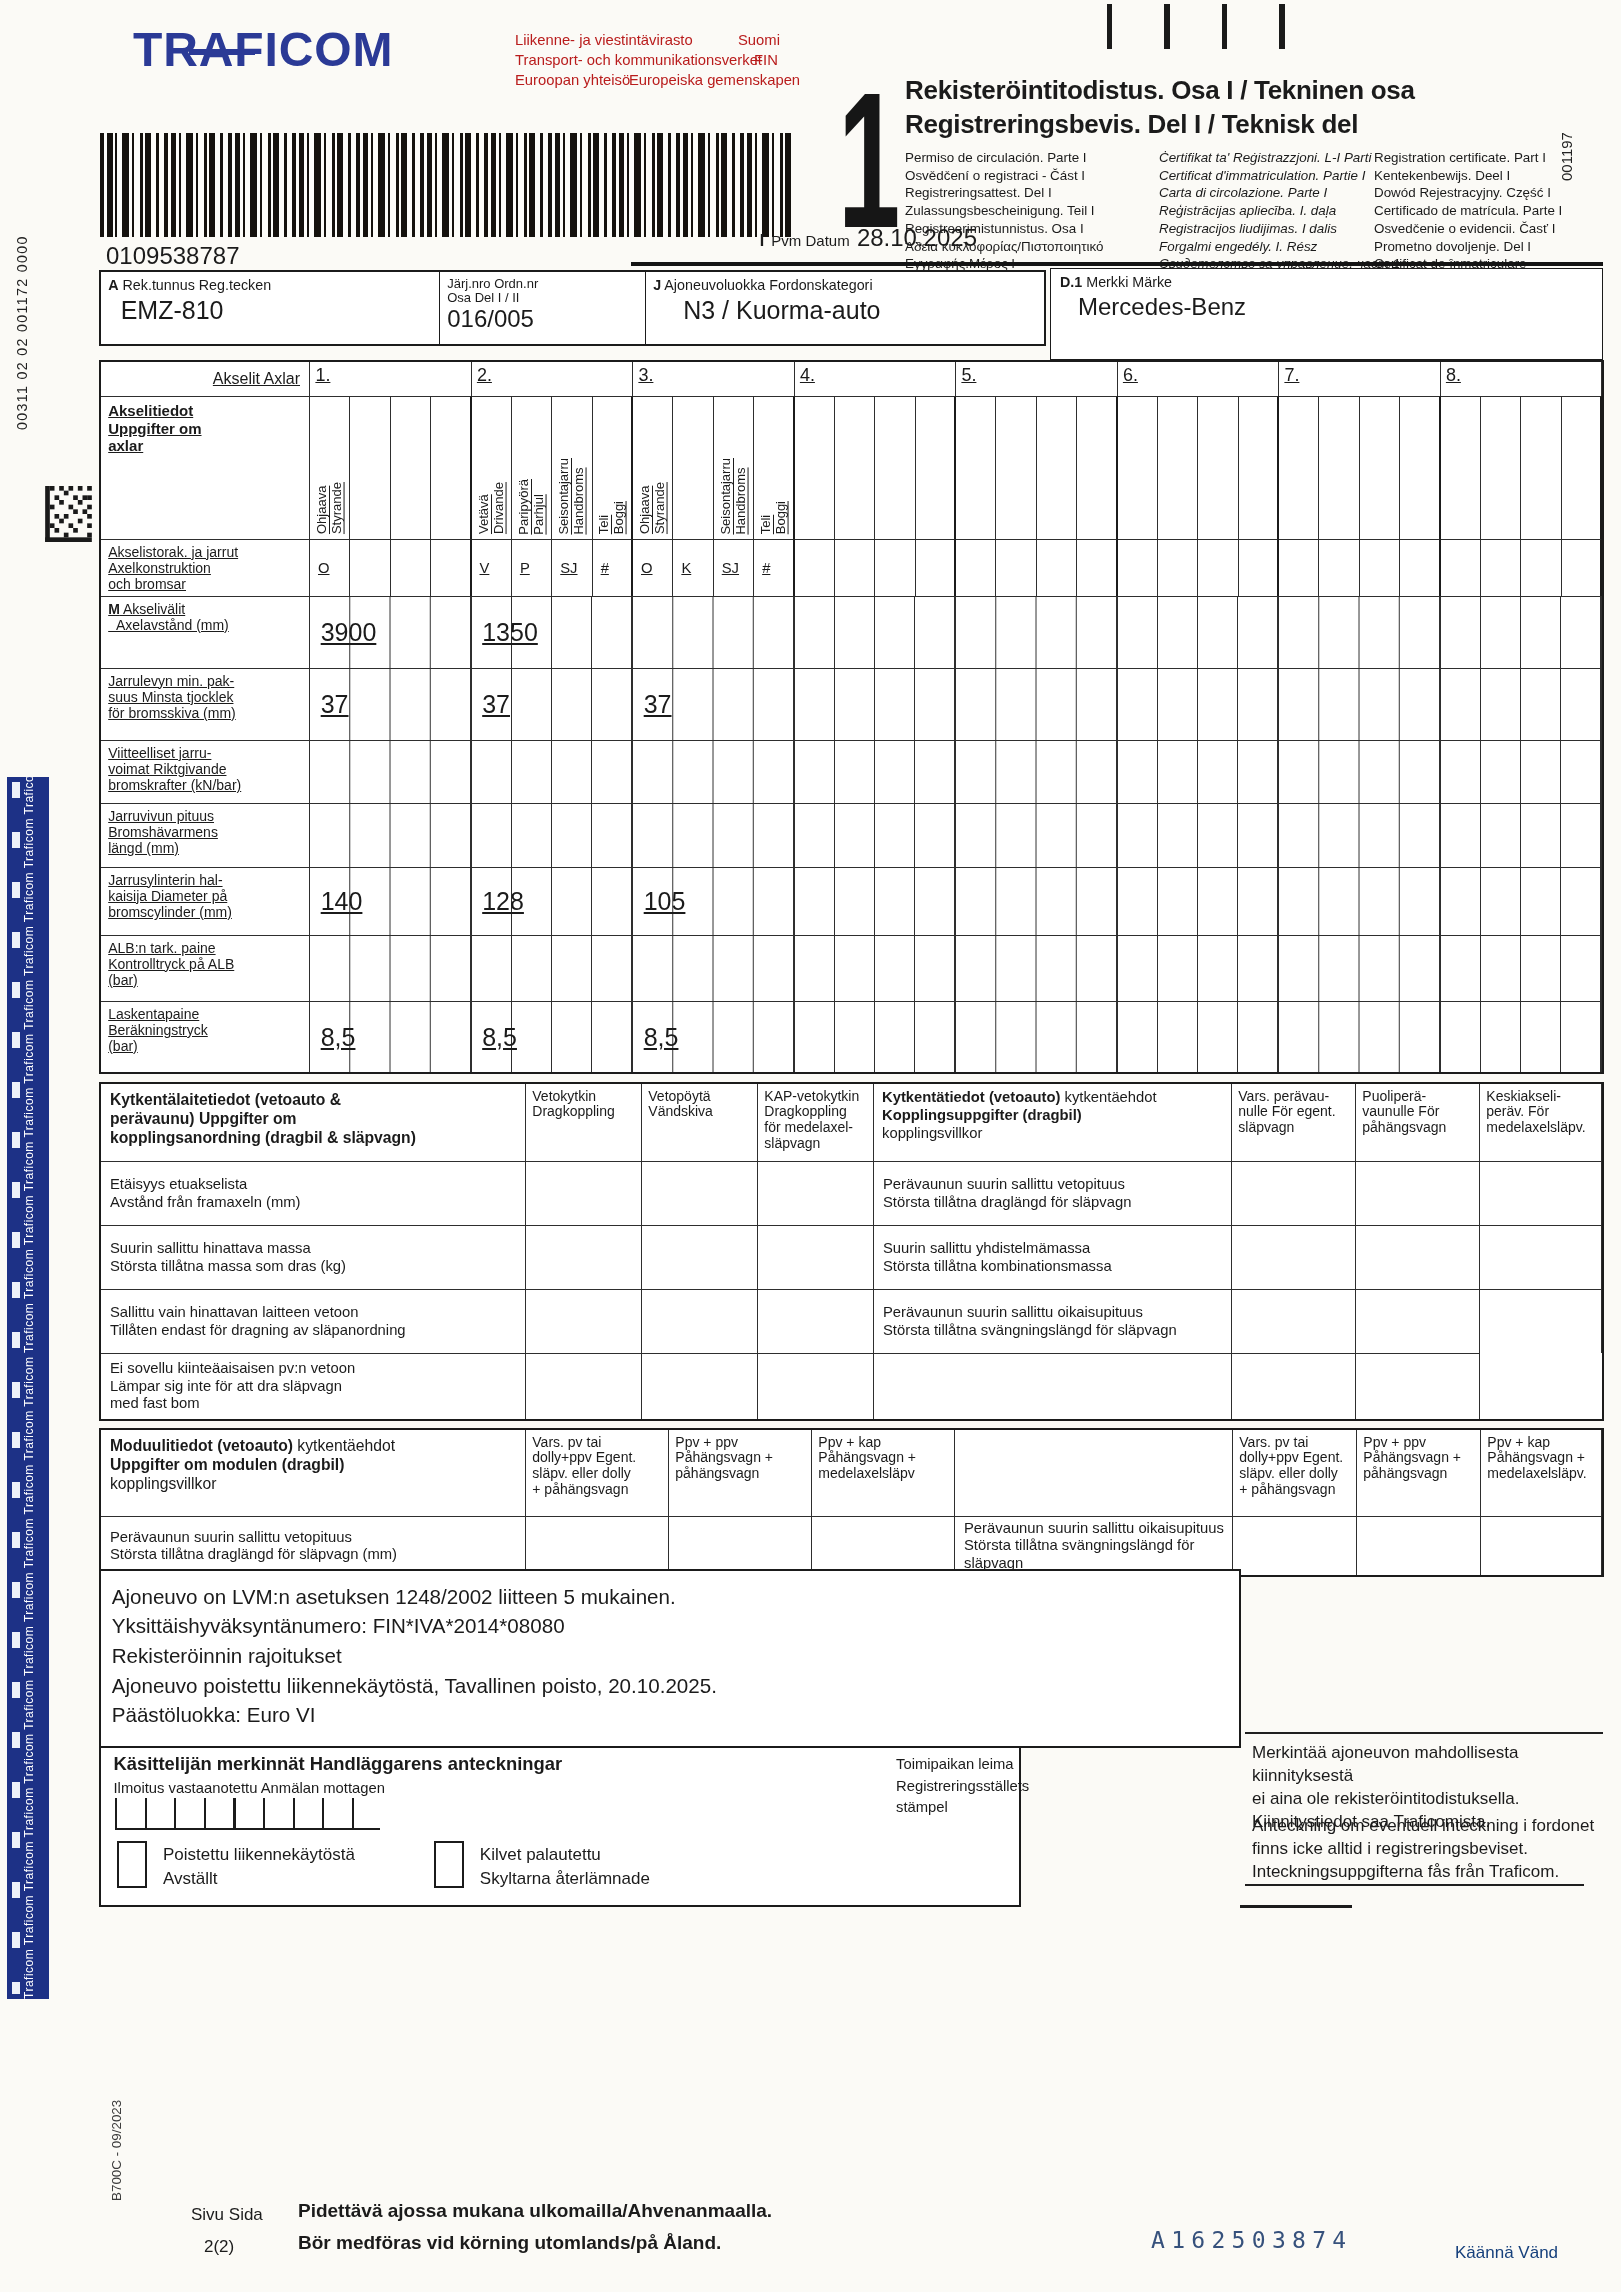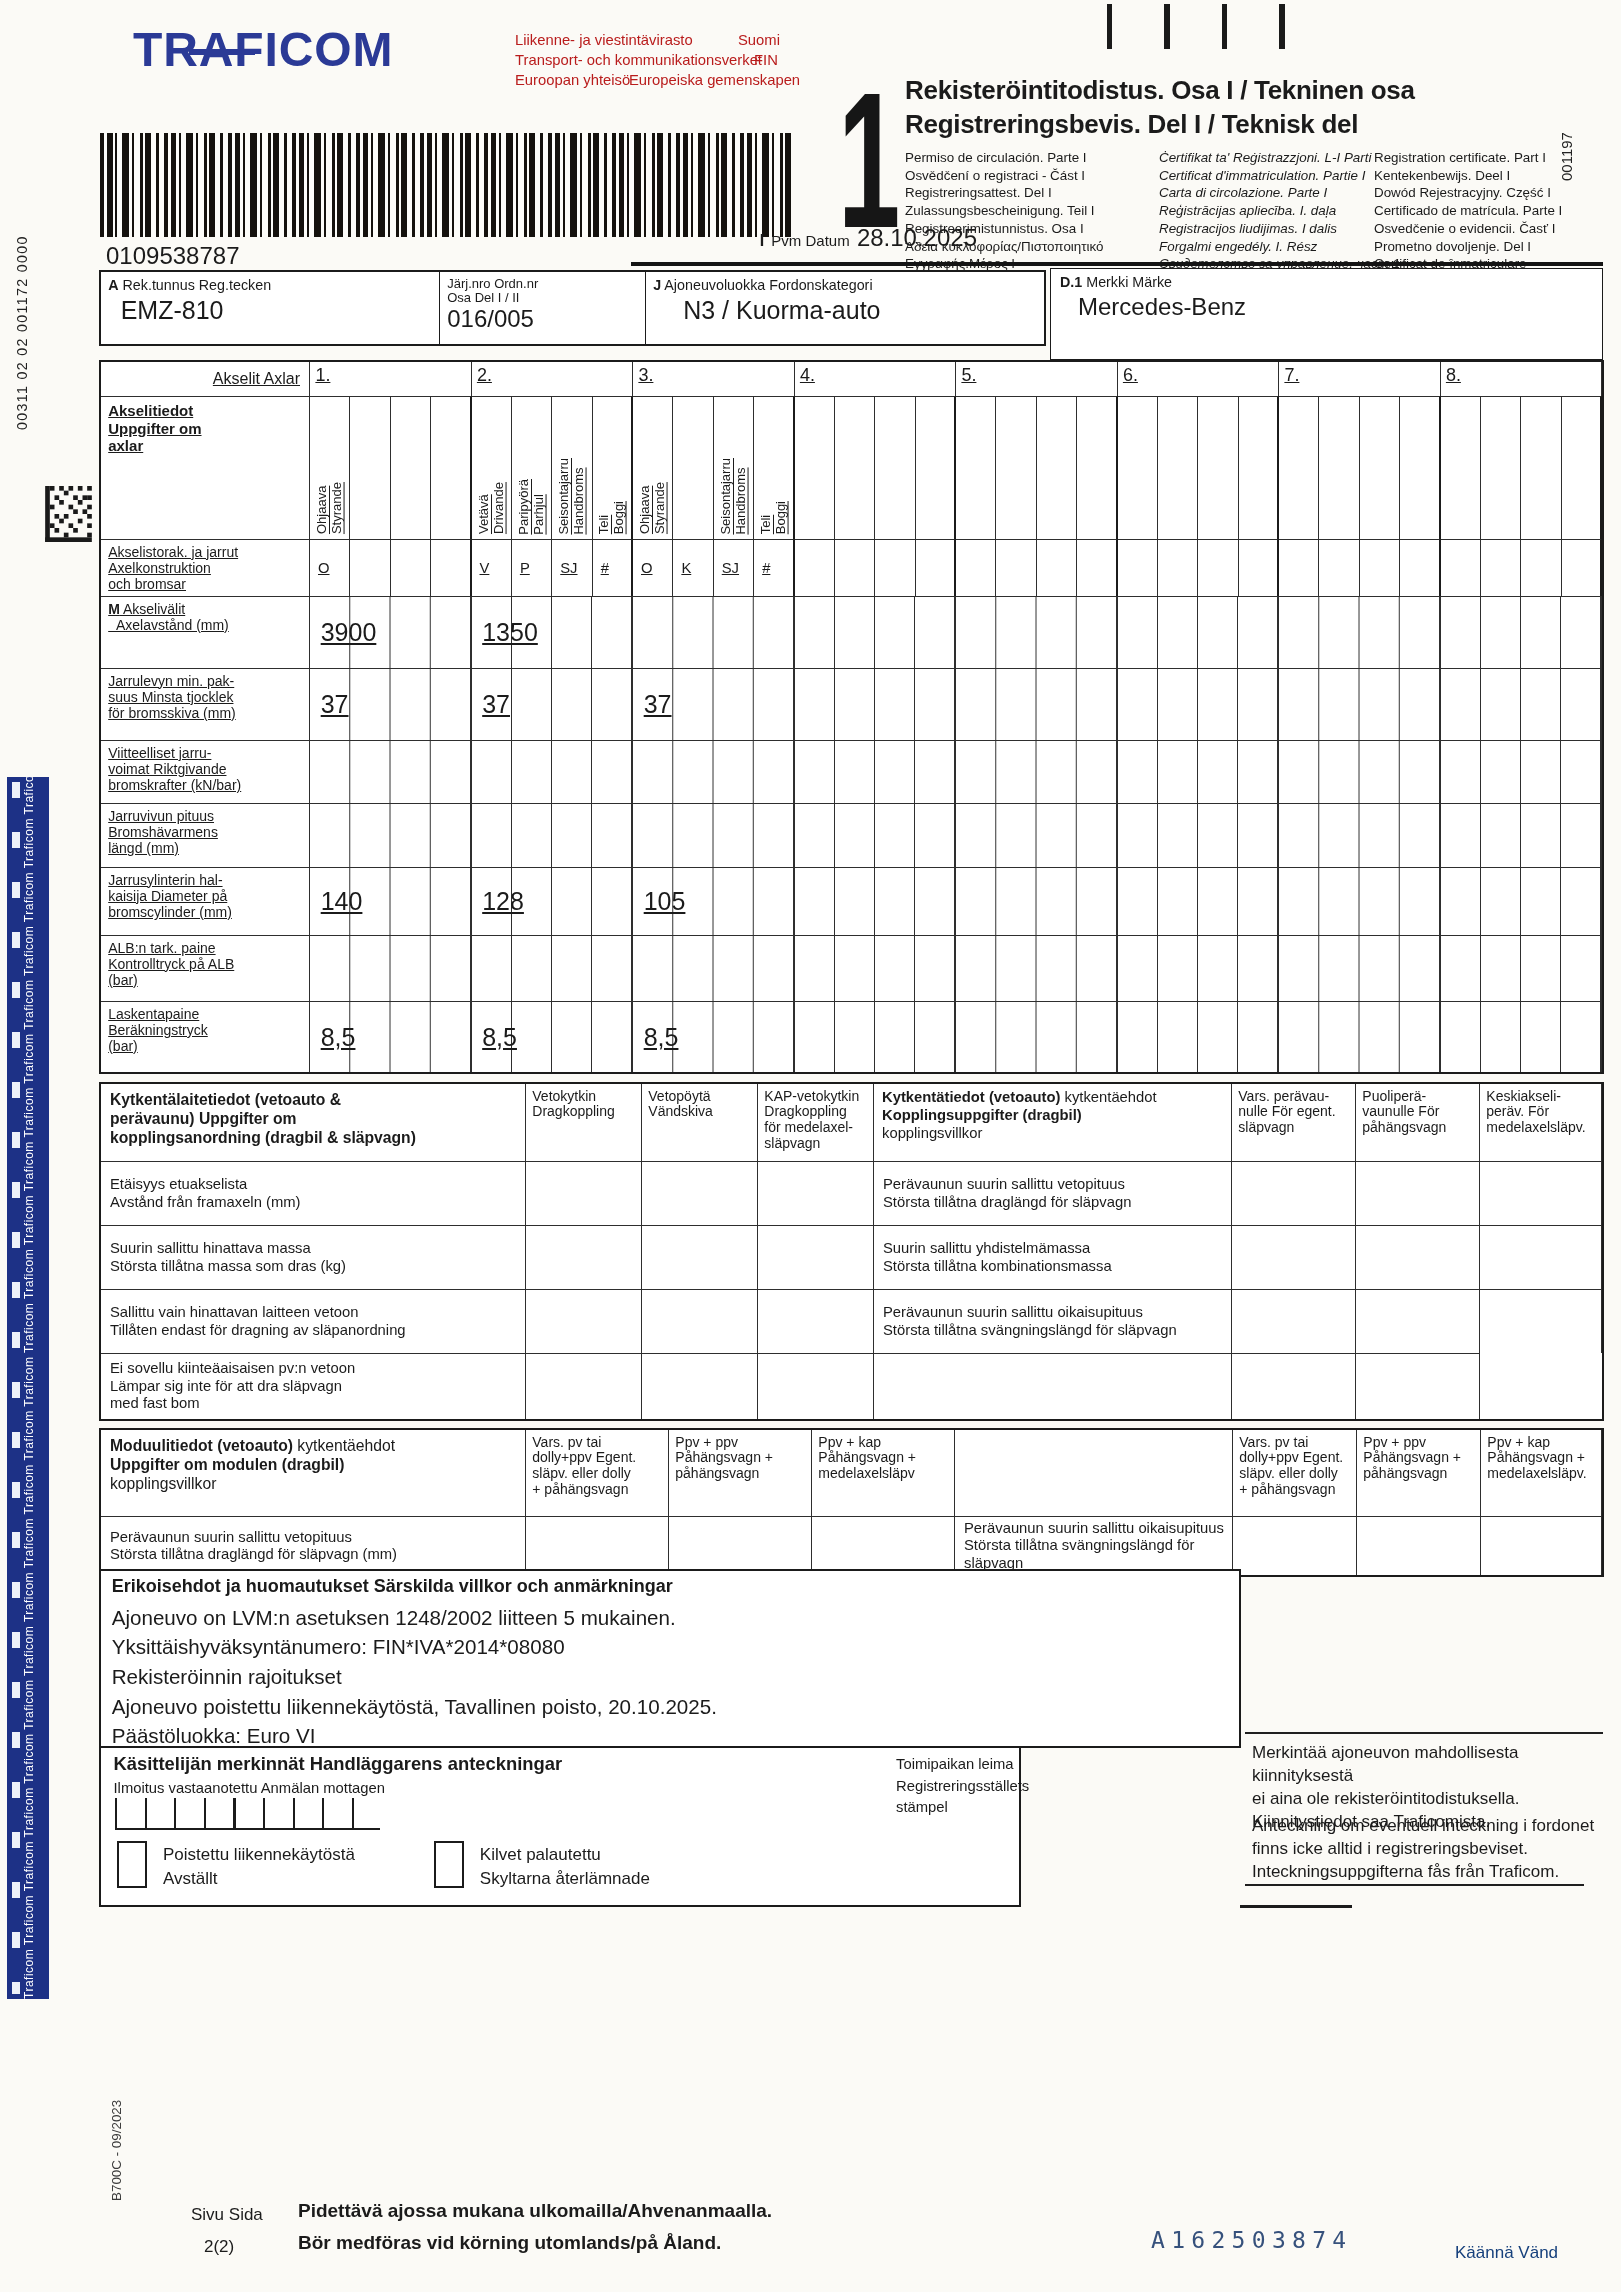--- a/index.html
+++ b/index.html
@@ -698,21 +698,20 @@
       <div></div>
       <div></div>
     <div class="c-lab pre">Perävaunun suurin sallittu oikaisupituus
 Största tillåtna svängningslängd för släpvagn</div>
     <div></div>
       <div></div>
       <div></div>
   </div>
 
   <div class="special-box">
-    <div class="sp-head">Erikoisehdot ja huomautukset Särskilda villkor och anmärkningar</div>
     <div class="sp-lines">
         <div class="li">Ajoneuvo on LVM:n asetuksen 1248/2002 liitteen 5 mukainen.</div>
         <div class="li">Yksittäishyväksyntänumero: FIN*IVA*2014*08080</div>
         <div class="li">Rekisteröinnin rajoitukset</div>
         <div class="li">Ajoneuvo poistettu liikennekäytöstä, Tavallinen poisto, 20.10.2025.</div>
         <div class="li">Päästöluokka: Euro VI</div>
       </div>
   </div>
 
   <div class="handler-box">

